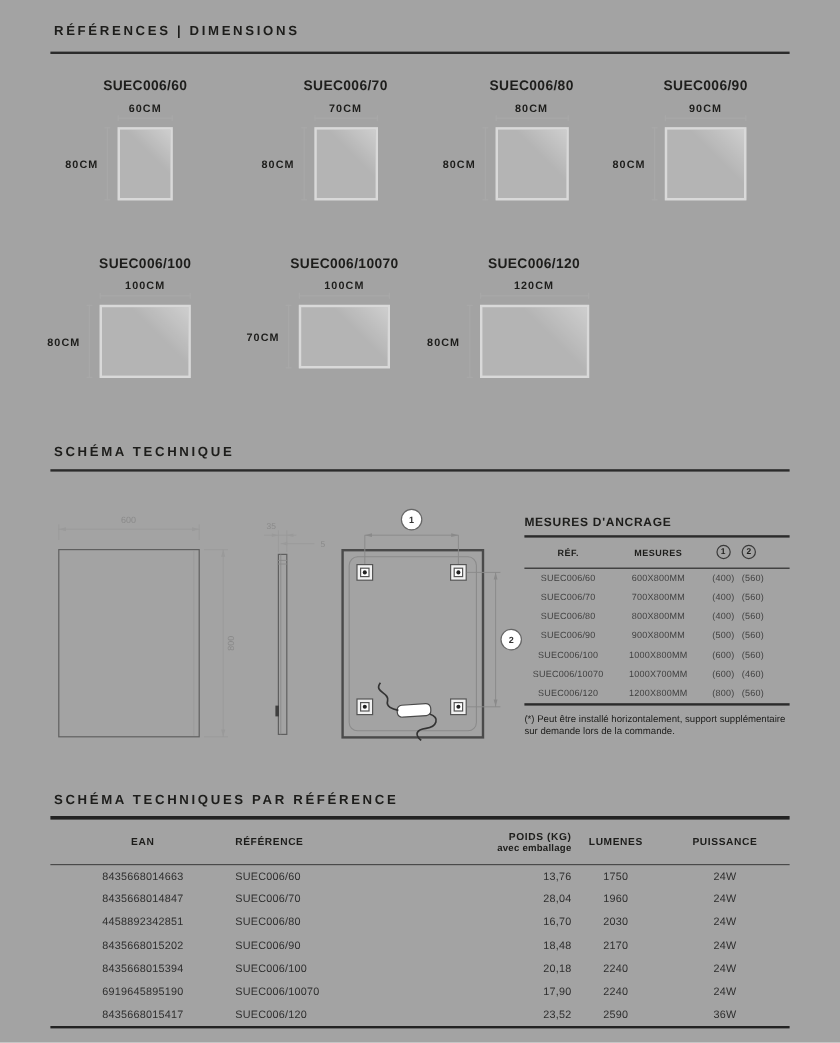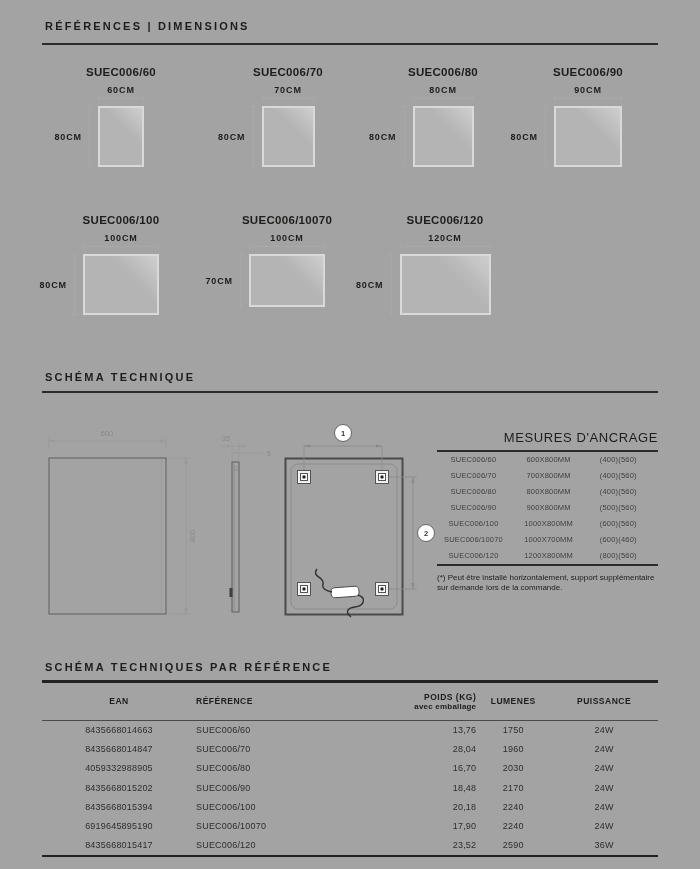--- a/index.html
+++ b/index.html
@@ -26,28 +26,28 @@
   .m-vline::before,.m-vline::after{content:"";position:absolute;width:5px;height:1px;background:#a8a8a8;left:-2px;}
   .m-vline::before{top:0;} .m-vline::after{bottom:0;}
   .m-hlabel{position:absolute;right:calc(100% + 16px);top:50%;transform:translateY(-50%);
             font-size:9px;font-weight:700;letter-spacing:.9px;white-space:nowrap;}
 
   
   .schema-svg{position:absolute;left:40px;top:420px;}
 
   
   .anchor-table{position:absolute;left:437px;top:430px;width:221px;}
-  .at-title{font-size:13px;font-weight:400;letter-spacing:.6px;text-align:right;}
+  .at-title{font-size:10px;font-weight:700;letter-spacing:.6px;}
   .at-rule-top{height:1.5px;background:#2b2b2b;margin-top:5px;}
   .at-header{display:flex;align-items:center;height:25px;font-size:7.5px;font-weight:700;
              letter-spacing:.4px;border-bottom:1.5px solid #2b2b2b;}
   .at-row{display:flex;align-items:center;height:16px;font-size:7.5px;color:#3f3f3f;letter-spacing:.2px;}
   .at-col-ref{width:33%;text-align:center;}
   .at-col-mes{width:35%;text-align:center;}
-  .at-col-1{width:14%;text-align:right;}
+  .at-col-1{width:14%;text-align:center;}
   .at-col-2{width:15%;}
   .at-rule-bottom{height:2.5px;background:#2b2b2b;}
   .circle-num{display:inline-flex;align-items:center;justify-content:center;width:12px;height:12px;
               border:1px solid #3a3a3a;border-radius:50%;font-size:7px;font-weight:700;box-sizing:border-box;}
   .at-footnote{font-size:8px;line-height:1.3;margin-top:7px;color:#1d1d1b;width:220px;}
 
   
   .tech-table{position:absolute;left:42px;top:680px;width:616px;}
   .tt-rule-top{height:2.5px;background:#222;}
   .tt-header{display:flex;align-items:center;height:37px;border-bottom:1px solid #4a4a4a;
@@ -235,20 +235,26 @@
         <path d="M318 175 C 327 178, 324 186, 315 187 C 307 188, 305 192, 311 197" stroke="#333" stroke-width="1.4" fill="none"></path>
       </g>
     </g>
     <text x="303" y="15.8" font-size="7.5" font-weight="bold" fill="#333" text-anchor="middle">1</text>
     <text x="386" y="115.8" font-size="7.5" font-weight="bold" fill="#333" text-anchor="middle">2</text>
   </svg>
 
   <div class="anchor-table">
     <div class="at-title">MESURES D'ANCRAGE</div>
     <div class="at-rule-top"></div>
+    <div class="at-header">
+      <span class="at-col-ref">RÉF.</span>
+      <span class="at-col-mes">MESURES</span>
+      <span class="at-col-1"><span class="circle-num">1</span></span>
+      <span class="at-col-2"><span class="circle-num">2</span></span>
+    </div>
     <div id="anchor-rows">
         <div class="at-row">
           <span class="at-col-ref">SUEC006/60</span>
           <span class="at-col-mes">600X800MM</span>
           <span class="at-col-1">(400)</span>
           <span class="at-col-2">(560)</span>
         </div>
         <div class="at-row">
           <span class="at-col-ref">SUEC006/70</span>
           <span class="at-col-mes">700X800MM</span>
@@ -313,21 +319,21 @@
           <span class="tt-col-pui">24W</span>
         </div>
         <div class="tt-row">
           <span class="tt-col-ean">8435668014847</span>
           <span class="tt-col-ref">SUEC006/70</span>
           <span class="tt-col-poids">28,04</span>
           <span class="tt-col-lum">1960</span>
           <span class="tt-col-pui">24W</span>
         </div>
         <div class="tt-row">
-          <span class="tt-col-ean">4059332988905</span>
+          <span class="tt-col-ean">4458892342851</span>
           <span class="tt-col-ref">SUEC006/80</span>
           <span class="tt-col-poids">16,70</span>
           <span class="tt-col-lum">2030</span>
           <span class="tt-col-pui">24W</span>
         </div>
         <div class="tt-row">
           <span class="tt-col-ean">8435668015202</span>
           <span class="tt-col-ref">SUEC006/90</span>
           <span class="tt-col-poids">18,48</span>
           <span class="tt-col-lum">2170</span>

